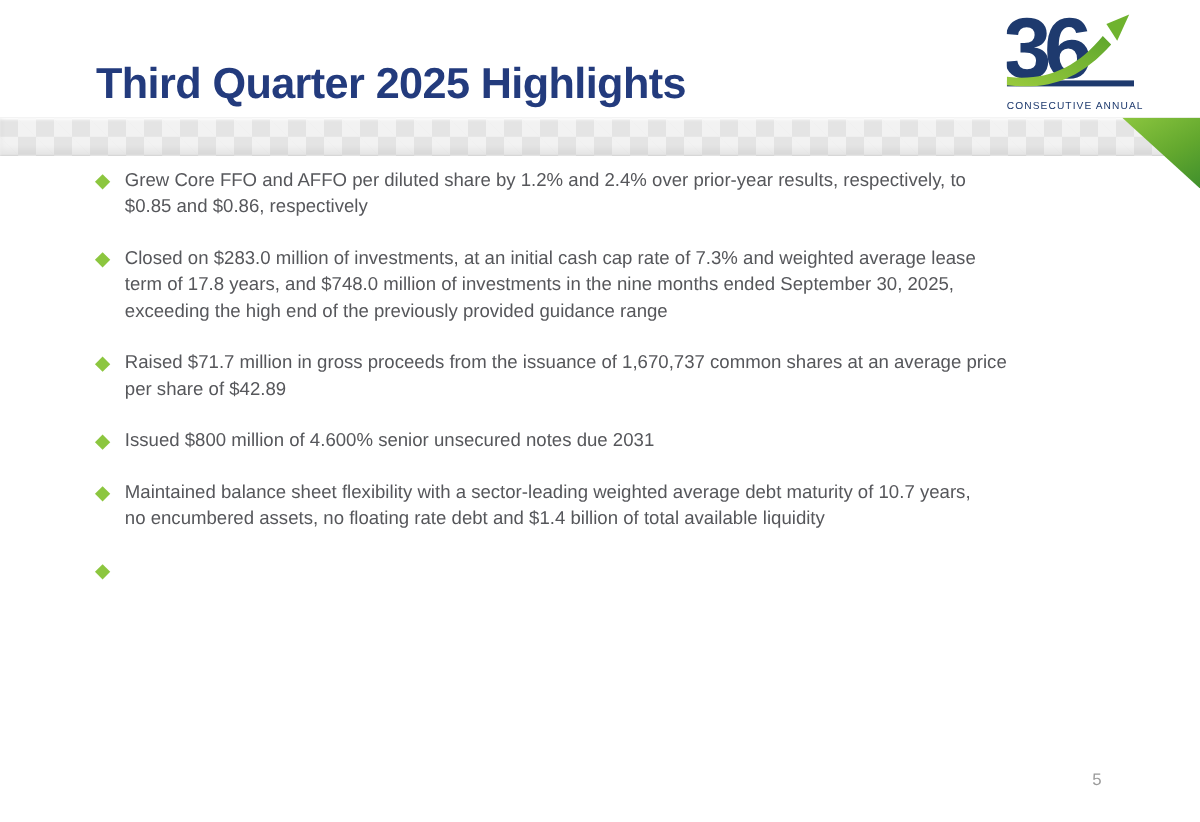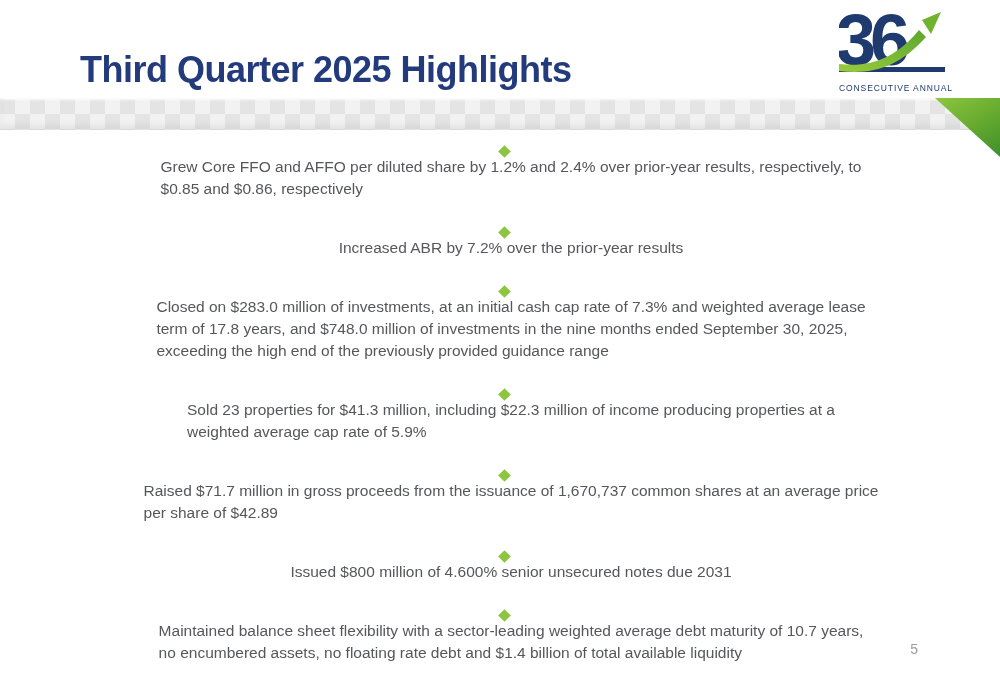--- a/index.html
+++ b/index.html
@@ -81,23 +81,22 @@
 
   
   .content {
     position: absolute;
     left: 80px;
     top: 140px;
     width: 862px;
   }
   .bullet-item {
     display: flex;
-    align-items: center;
+    align-items: flex-start;
     margin-bottom: 21px;
-    flex-direction: column;
   }
   .diamond {
     flex: none;
     width: 9px;
     height: 9px;
     background: #8CC63F;
     transform: rotate(45deg);
     margin: 7px 14px 0 1px;
   }
   .bullet-text {
@@ -147,32 +146,23 @@
 <div class="corner-triangle"></div>
 
 <div class="content">
     <div class="bullet-item">
       <span class="diamond"></span>
       <div class="bullet-text">Grew Core FFO and AFFO per diluted share by 1.2% and 2.4% over prior-year results, respectively, to
 $0.85 and $0.86, respectively</div>
     </div>
     <div class="bullet-item">
       <span class="diamond"></span>
-      <div class="bullet-text">Increased ABR by 7.2% over the prior-year results</div>
-    </div>
-    <div class="bullet-item">
-      <span class="diamond"></span>
       <div class="bullet-text">Closed on $283.0 million of investments, at an initial cash cap rate of 7.3% and weighted average lease
 term of 17.8 years, and $748.0 million of investments in the nine months ended September 30, 2025,
 exceeding the high end of the previously provided guidance range</div>
-    </div>
-    <div class="bullet-item">
-      <span class="diamond"></span>
-      <div class="bullet-text">Sold 23 properties for $41.3 million, including $22.3 million of income producing properties at a
-weighted average cap rate of 5.9%</div>
     </div>
     <div class="bullet-item">
       <span class="diamond"></span>
       <div class="bullet-text">Raised $71.7 million in gross proceeds from the issuance of 1,670,737 common shares at an average price
 per share of $42.89</div>
     </div>
     <div class="bullet-item">
       <span class="diamond"></span>
       <div class="bullet-text">Issued $800 million of 4.600% senior unsecured notes due 2031</div>
     </div>

